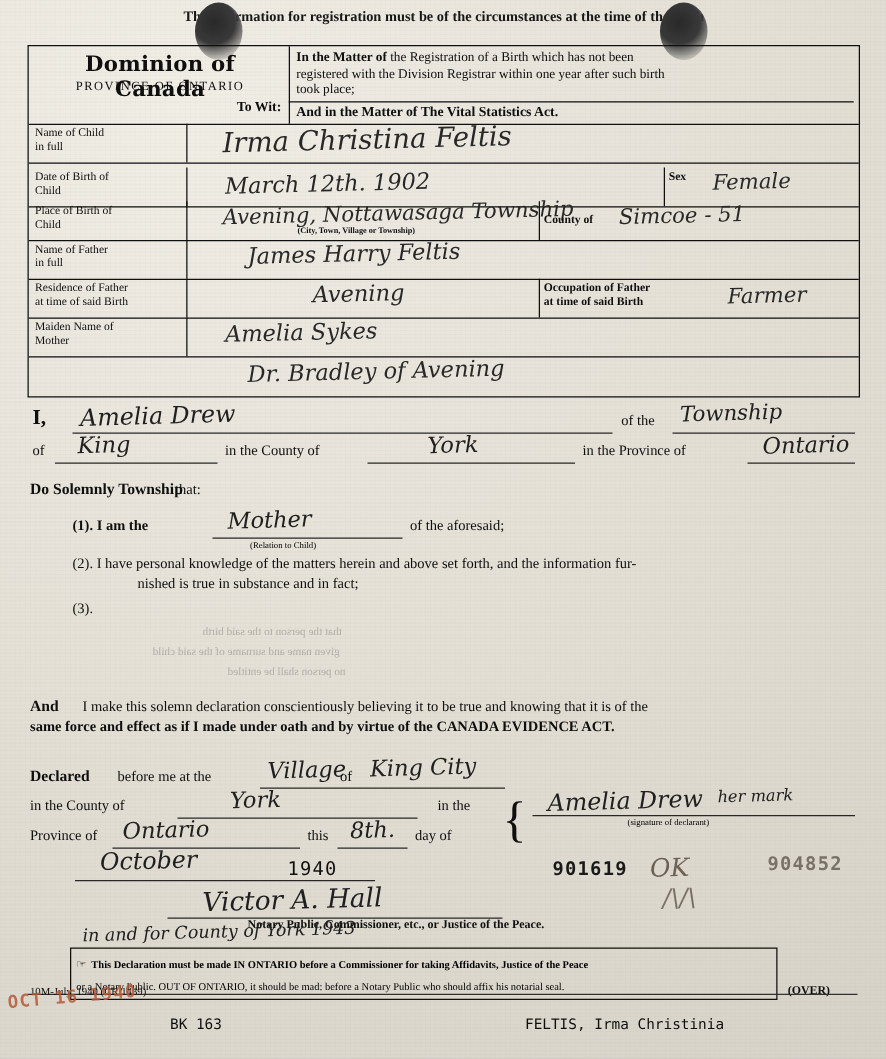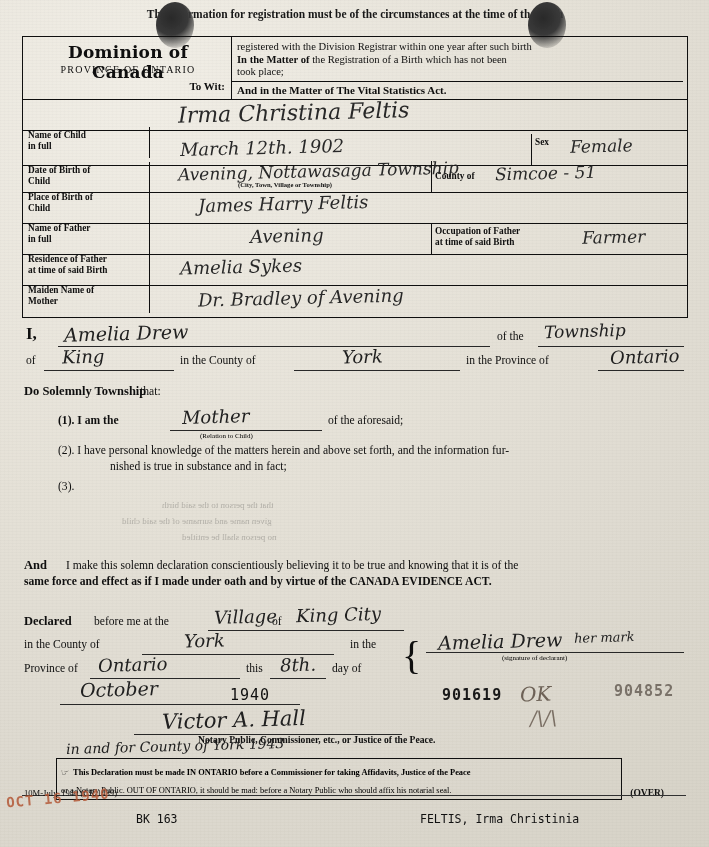--- a/index.html
+++ b/index.html
@@ -87,21 +87,21 @@
   
   .row{
     position:absolute;left:0;width:100%;
     border-bottom:1.2px solid #111;
     height:31px;
   }
   .row .lbl{
     position:absolute;left:0;top:0;width:127px;height:100%;
     border-right:1.5px solid #111;
     font-size:9.3px;line-height:10.6px;color:#111;
-    padding:3px 4px 0 5px;box-sizing:border-box;font-weight:bold;margin-top:28px;
+    padding:3px 4px 0 5px;box-sizing:border-box;font-weight:normal;
   }
   .row .val{
     position:absolute;left:127px;top:0;right:0;height:100%;
   }
   .val .hand{position:absolute;}
   .sublbl{
     position:absolute;font-size:6.6px;color:#111;font-weight:bold;
   }
   .splitlbl{
     position:absolute;top:0;height:100%;
@@ -160,25 +160,25 @@
 
   <div class="frame">
 
     <div class="hdr">
       <div class="left">
         <div class="dominion">Dominion of Canada</div>
         <div class="province">PROVINCE OF ONTARIO</div>
         <div class="towit">To Wit:</div>
       </div>
       <div class="right">
-        <div class="l1">registered with the Division Registrar within one year after such birth</div>
         <div class="l1">
           <span class="bold">In the Matter of</span>
           <span>the Registration of a Birth which has not been</span>
         </div>
+        <div class="l1">registered with the Division Registrar within one year after such birth</div>
         <div class="l1">took place;</div>
       </div>
       <div class="matter2">And in the Matter of The Vital Statistics Act.</div>
     </div>
 
     <div class="row" style="top:62px;">
       <div class="lbl">Name of Child<br>in full</div>
       <div class="val">
         <span class="hand" style="left:28px;top:1px;font-size:22px;">Irma Christina Feltis</span>
       </div>

